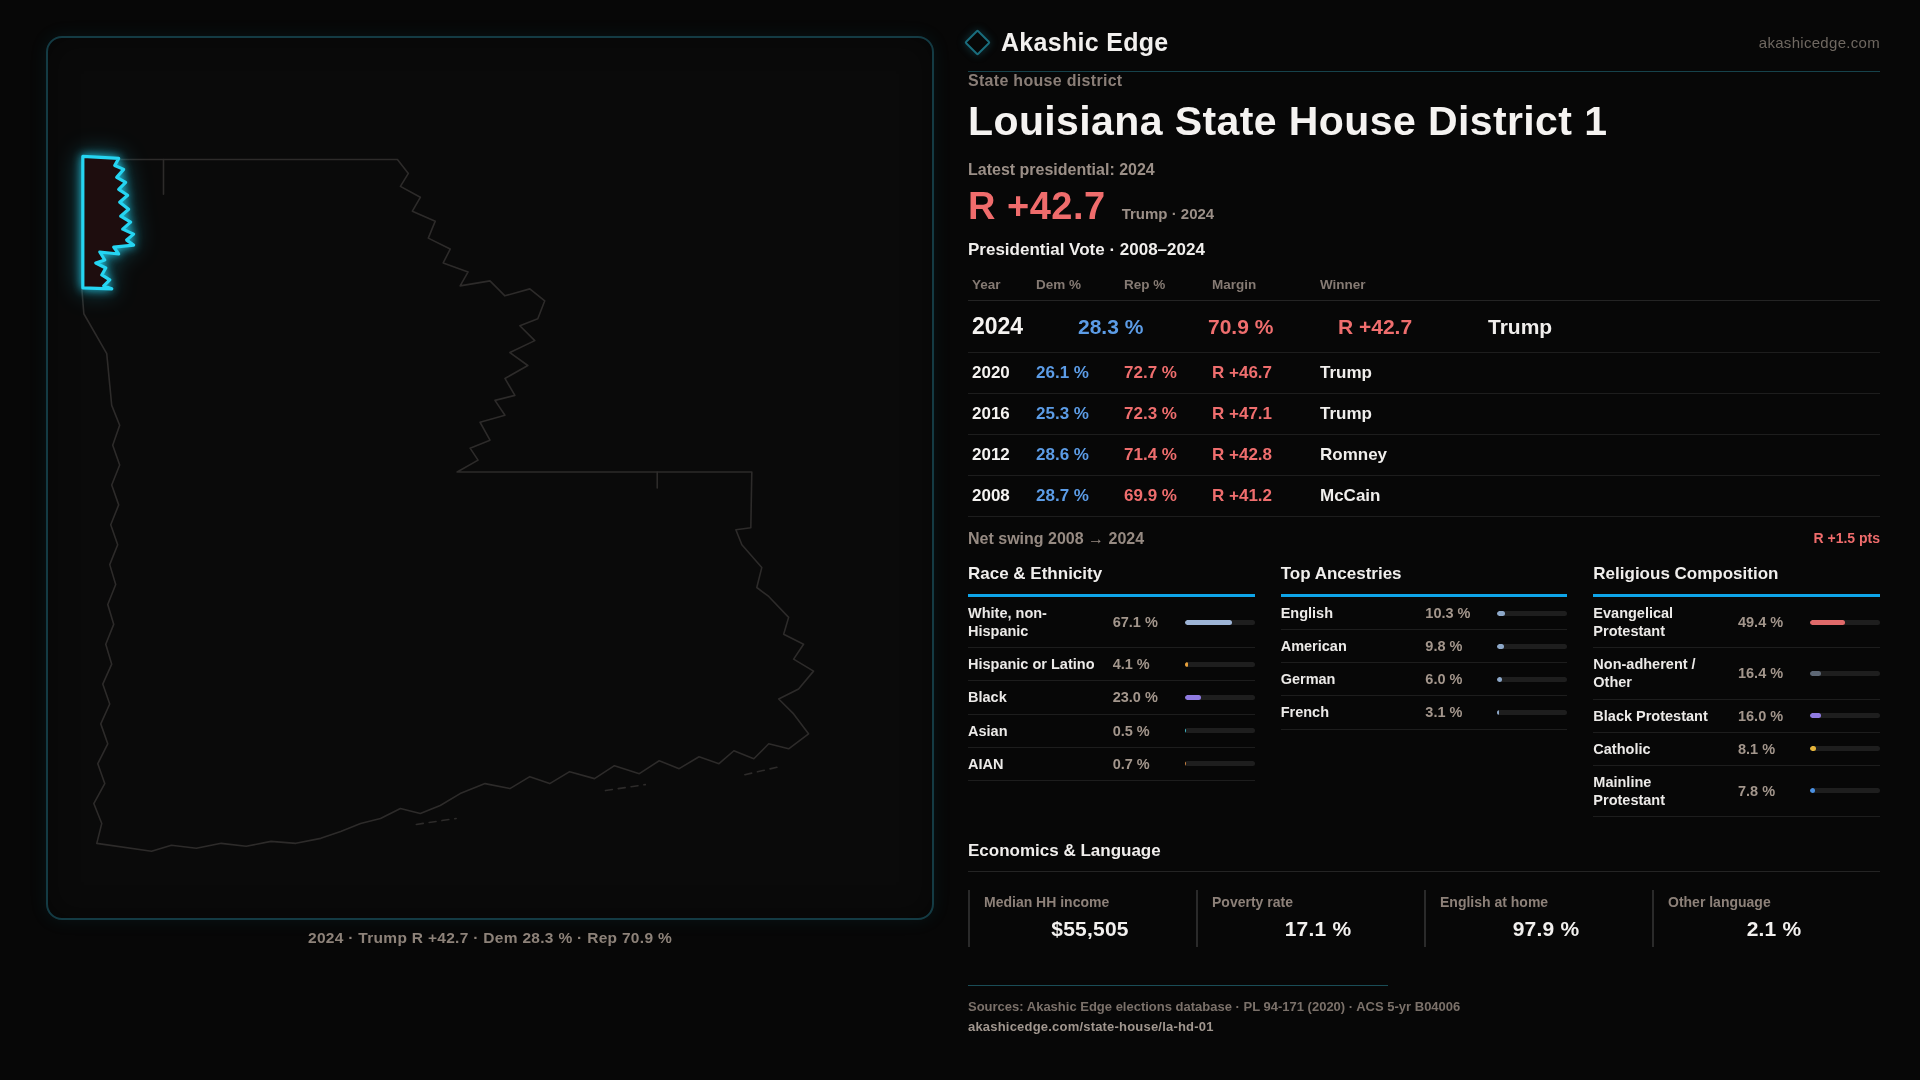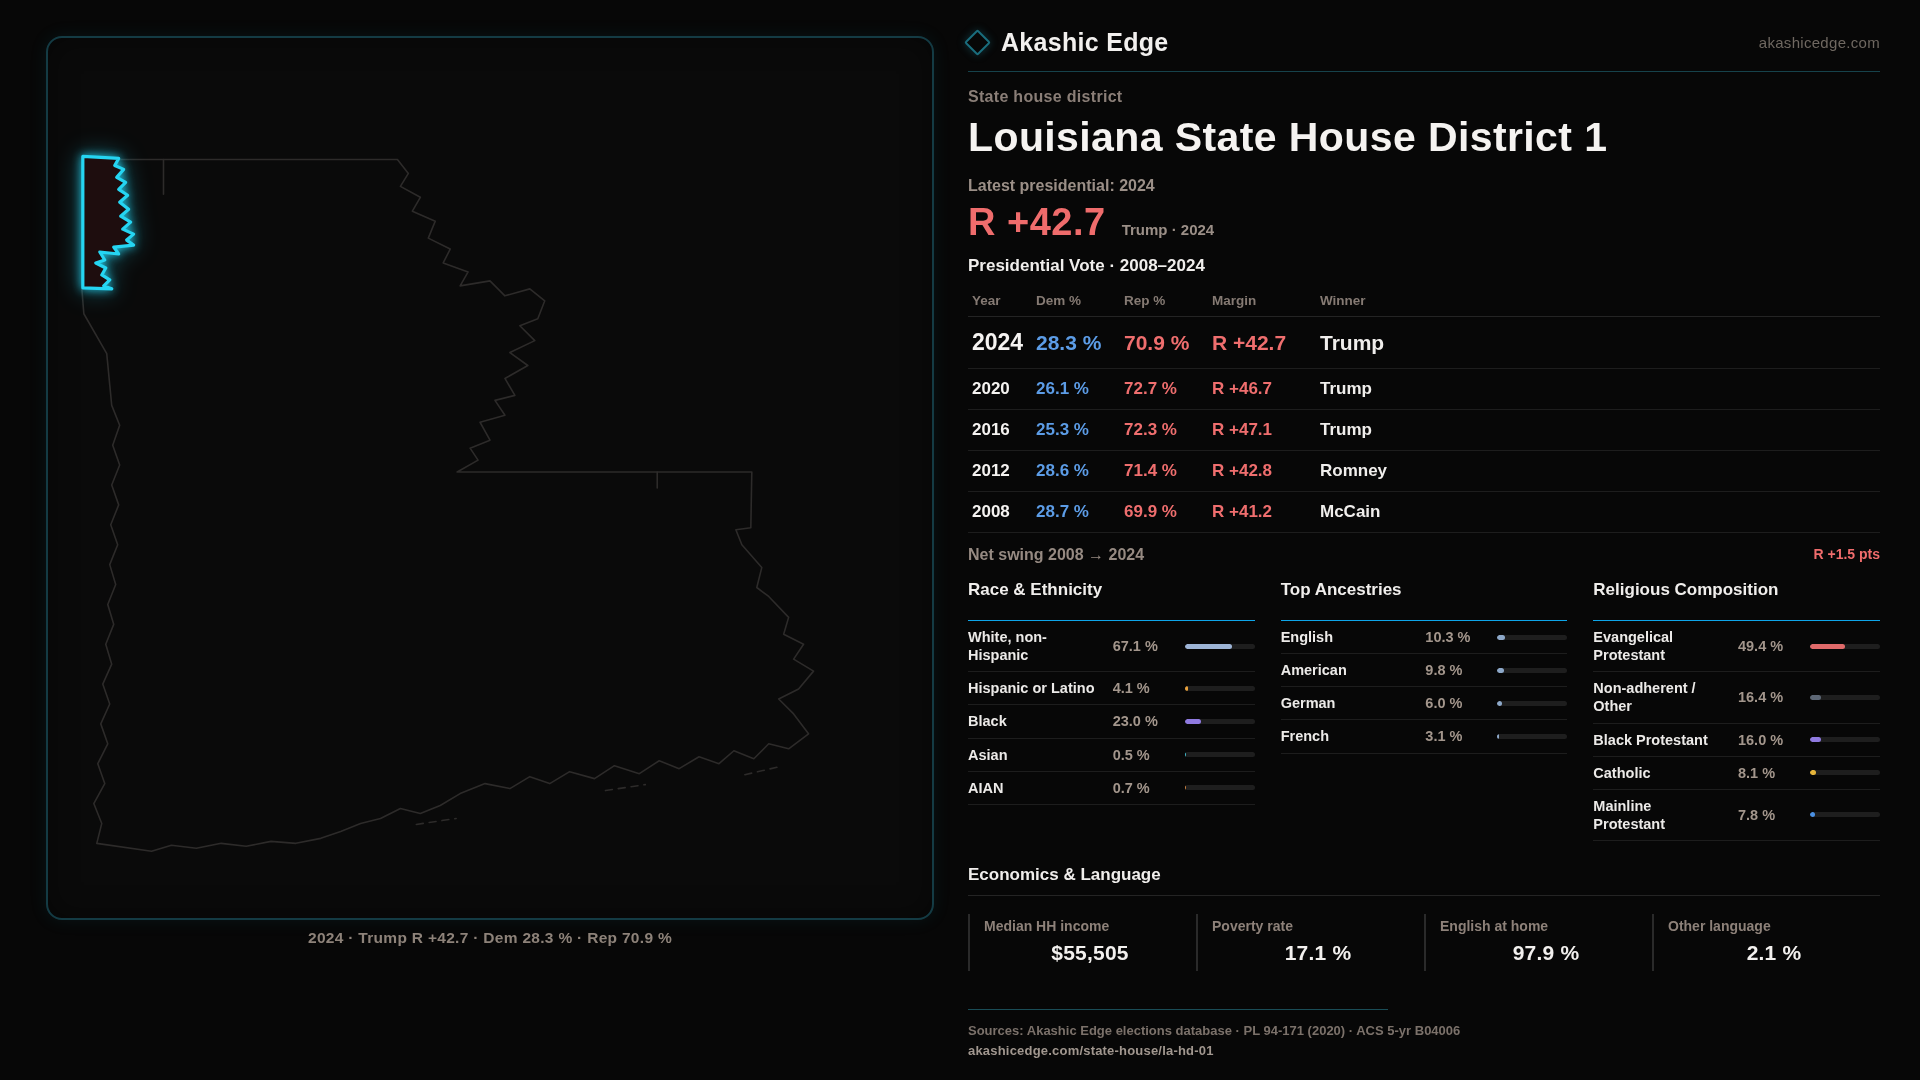--- a/index.html
+++ b/index.html
@@ -21,50 +21,50 @@
   .right { position:absolute; left:968px; top:28px; width:912px; }
 
   .hdr { display:flex; justify-content:space-between; align-items:center; }
   .brand { display:flex; align-items:center; gap:14px; }
   .diamond { width:19px; height:19px; border:2.5px solid #1a6d7d; border-radius:2px;
              transform:rotate(45deg); box-shadow:0 0 8px rgba(26,109,125,.45); }
   .brand-name { font-size:25px; font-weight:700; letter-spacing:.3px; }
   .site { font-size:15px; font-weight:400; color:#6f6861; letter-spacing:.3px; }
   .hdr-divider { height:1px; background:#16424b; margin-top:14px; }
 
-  .kicker { margin-top:16px; font-size:16px; font-weight:600; color:#8a7e77; letter-spacing:.3px; }
+  .kicker { font-size:16px; font-weight:600; color:#8a7e77; letter-spacing:.3px; }
   .title  { margin-top:8px; font-size:41px; font-weight:700; letter-spacing:.4px; color:#f5f3f1; }
   .latest { margin-top:16px; font-size:16px; font-weight:700; color:#9b8f87; }
 
   .margin-row { margin-top:6px; display:flex; align-items:baseline; gap:16px; }
   .margin-big { font-size:38px; font-weight:700; color:#ef6c6c; letter-spacing:.5px; }
   .margin-ctx { font-size:15px; font-weight:600; color:#9b8f87; }
 
   .pv-title { margin-top:12px; font-size:17px; font-weight:700; color:#f0eeec; }
 
   
   .tbl { margin-top:8px; }
   .trow { display:grid; grid-template-columns:64px 88px 88px 108px 1fr; align-items:center; }
   .thead { padding:9px 0 8px 0; border-bottom:1px solid #242424;
            font-size:13.5px; font-weight:600; color:#857a73; }
   .trow > div { padding-left:4px; }
   .r-data { padding:10px 0; border-bottom:1px solid #1d1d1d; font-size:17px; font-weight:700; }
-  .r-hero { padding:12px 0; font-size:21px; }
+  .r-hero { padding:12px 0; font-size:21px;gap:42px; }
   .r-hero .c-year { font-size:23px; }
   .c-year { color:#f5f3f1; } .c-dem { color:#5c9ce6; } .c-rep { color:#ef6e6e; }
   .c-margin { color:#ef6e6e; } .c-winner { color:#f0eeec; }
 
   .swing { display:flex; justify-content:space-between; padding:13px 0 4px 0; }
   .swing-label { font-size:16px; font-weight:700; color:#968a82; }
   .swing-value { font-size:14px; font-weight:700; color:#ef6c6c; }
 
   
   .demo-grid { margin-top:12px; display:grid; grid-template-columns:1fr 1fr 1fr; column-gap:26px; }
-  .sec-title { font-size:17px; font-weight:700; color:#f0eeec; padding-bottom:20px;
-               border-bottom:1px solid #0ea5e9; }
+  .sec-title { font-size:17px; font-weight:700; color:#f0eeec; padding-bottom:10px;
+               border-bottom:3px solid #0ea5e9; }
   .demo-row { display:flex; align-items:center; gap:16px; border-bottom:1px solid #1d1d1d; padding:7px 0; }
   .demo-label { flex:1; font-size:14.5px; font-weight:600; color:#eceae8; line-height:1.25; }
   .demo-val { width:56px; font-size:14.5px; font-weight:600; color:#a3968c; }
   .demo-bar { width:70px; height:5px; background:#1e1e1e; border-radius:3px; overflow:hidden; flex:none; }
   .demo-fill { display:block; height:100%; border-radius:3px; }
 
   
   .econ { margin-top:24px; }
   .econ-divider { height:1px; background:#242424; margin-top:10px; }
   .econ-grid { margin-top:18px; display:grid; grid-template-columns:repeat(4,1fr); }

